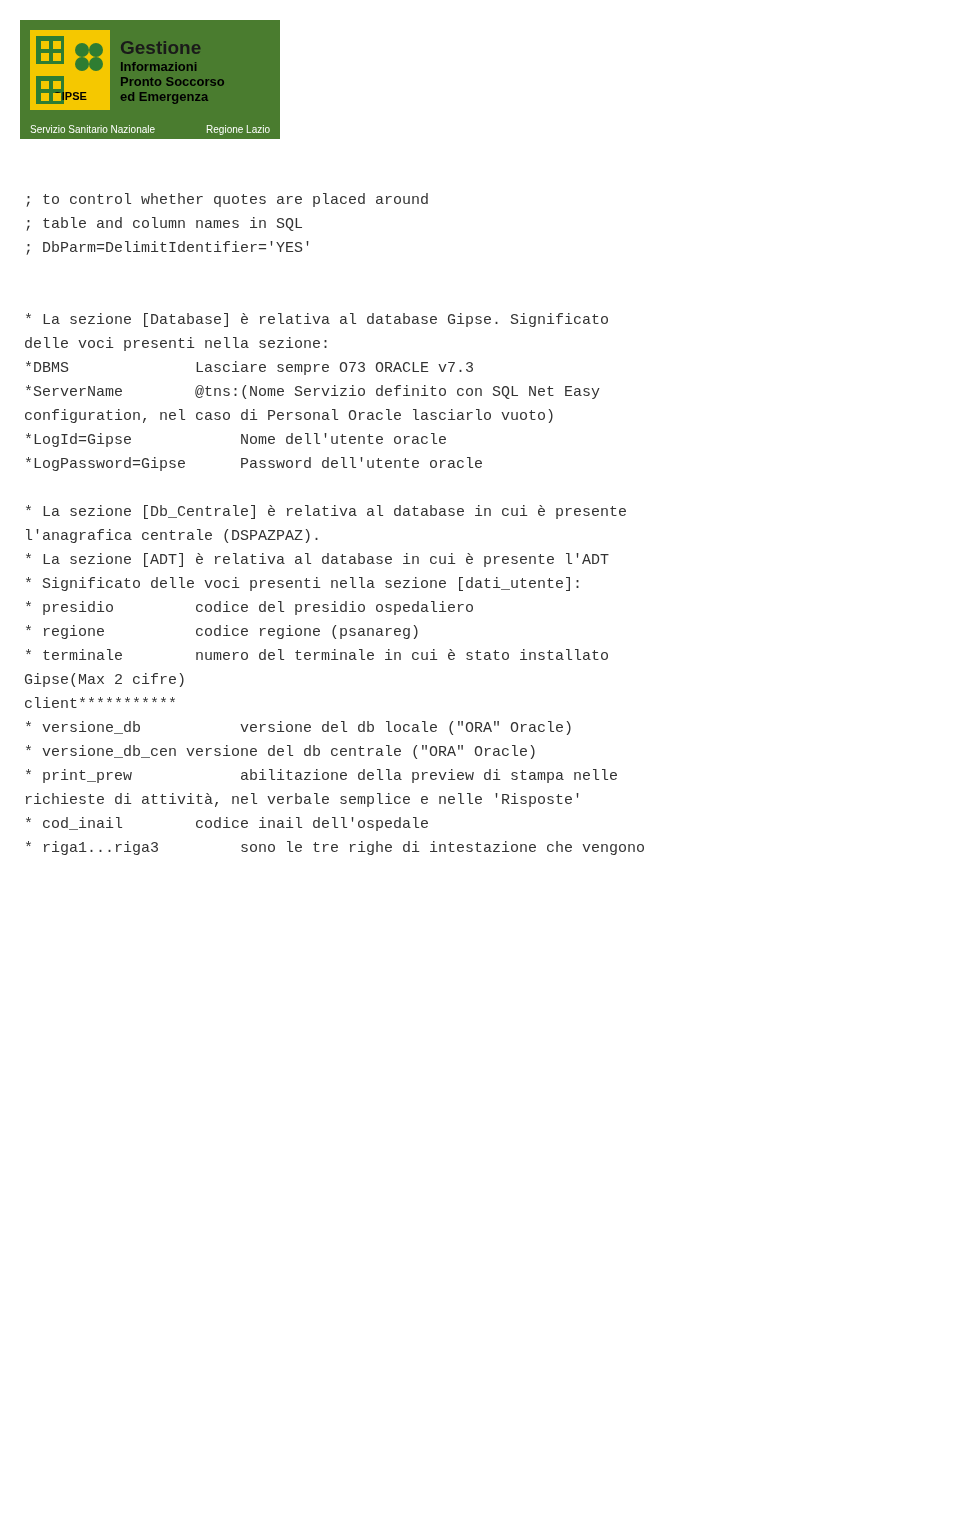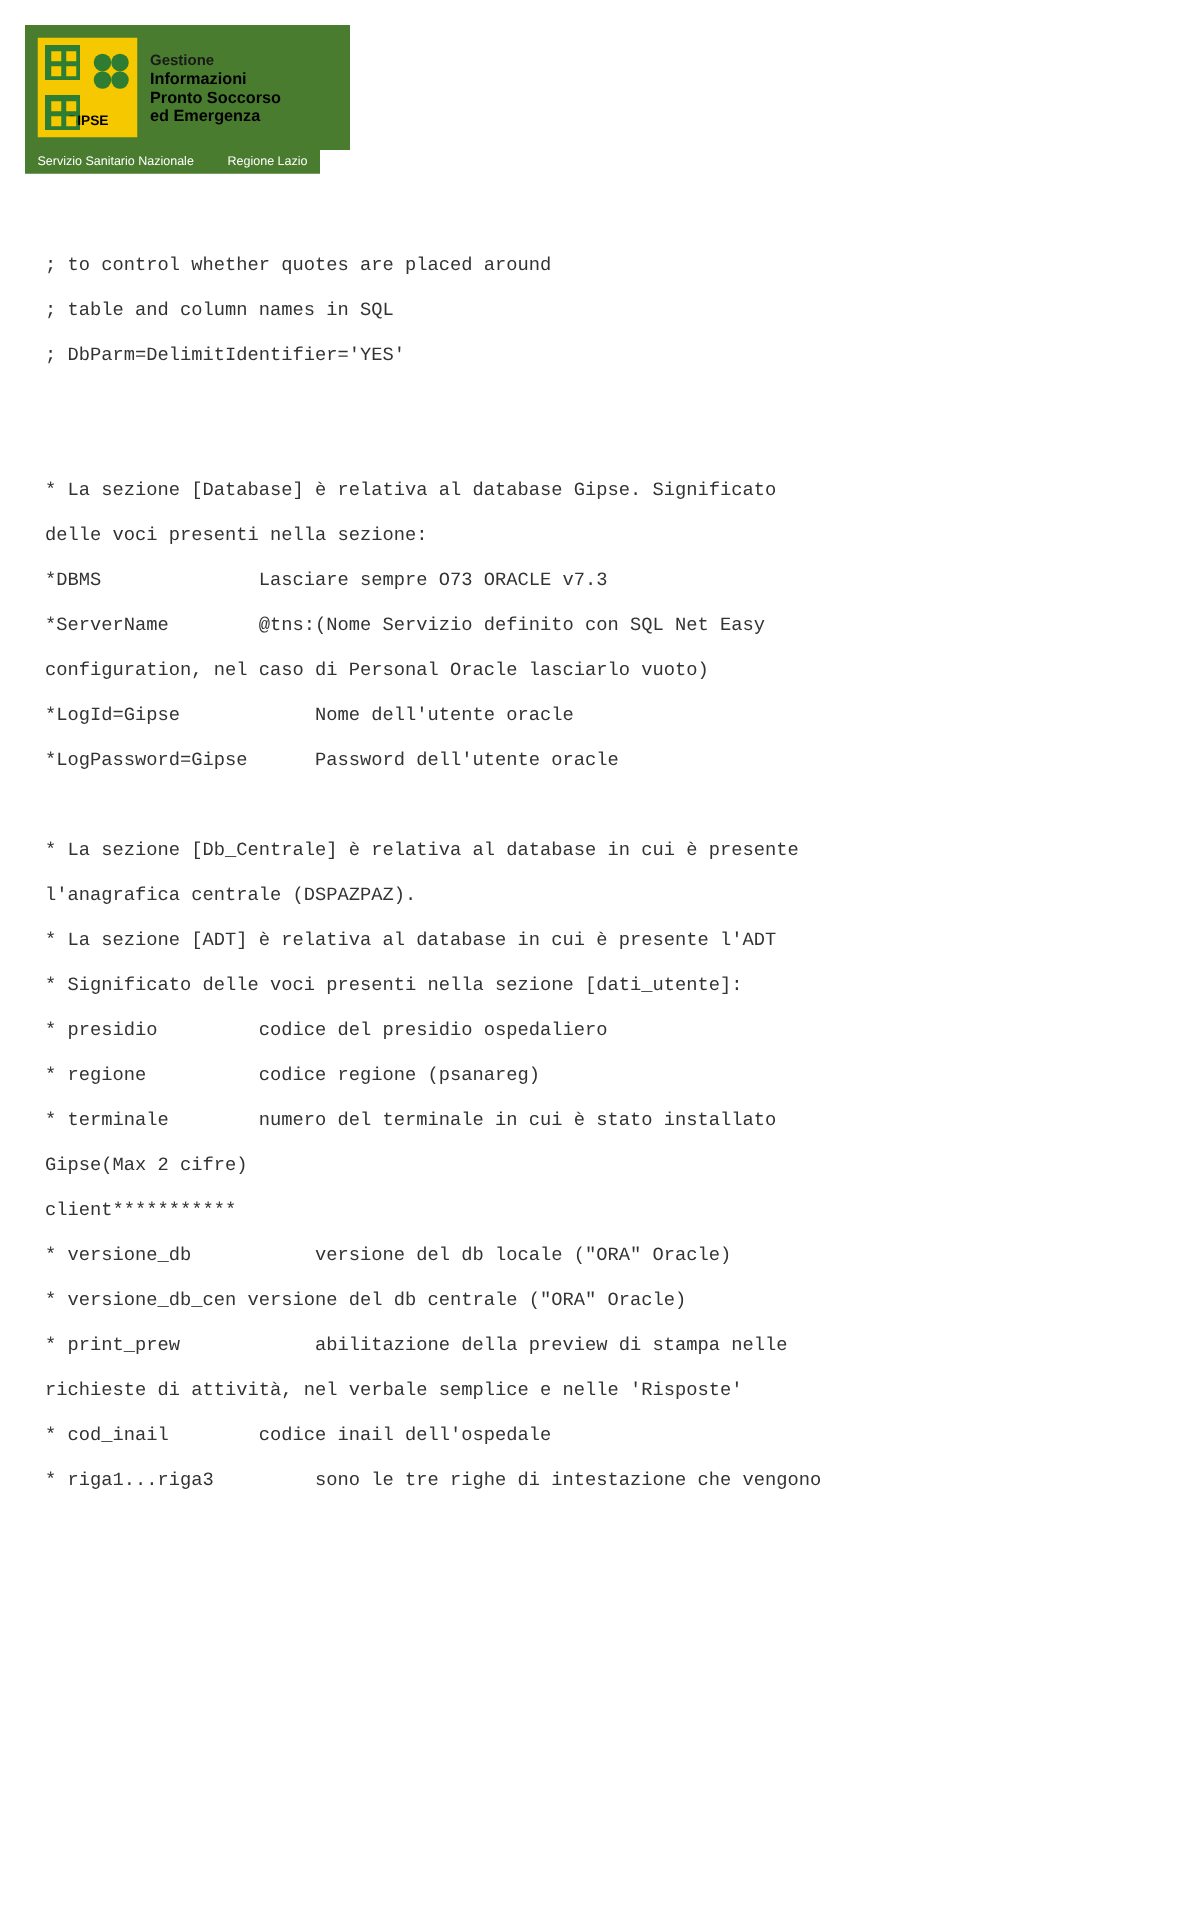--- a/index.html
+++ b/index.html
@@ -37,54 +37,54 @@
     .logo-text-block {
       display: flex;
       flex-direction: column;
       color: #000000;
       font-family: Arial, sans-serif;
       font-size: 13px;
       font-weight: bold;
     }
 
     .logo-text-block .title-line {
-      font-size: 12px;
+      font-size: 19px;
       font-weight: bold;
       color: #1a1a1a;
     }
 
     .logo-bottom-bar {
       background-color: #4a7c2f;
       padding: 4px 10px;
       display: flex;
       justify-content: space-between;
       font-family: Arial, sans-serif;
       font-size: 10px;
       color: #ffffff;
-      width: 236px;
+      width: 260px;
     }
 
     .logo-container {
       display: flex;
       flex-direction: column;
       width: 260px;
     }
 
     .main-content {
       padding: 40px 24px 24px 24px;
       font-family: 'Courier New', Courier, monospace;
       font-size: 15px;
       line-height: 1.55;
       color: #333333;
     }
 
     .code-line {
       white-space: pre-wrap;
       word-break: break-word;
-      margin: 12px;
+      margin: 0;
       line-height: 1.6;
     }
 
     
     .gipse-svg {
       width: 80px;
       height: 80px;
     }
   </style>
 </head>

